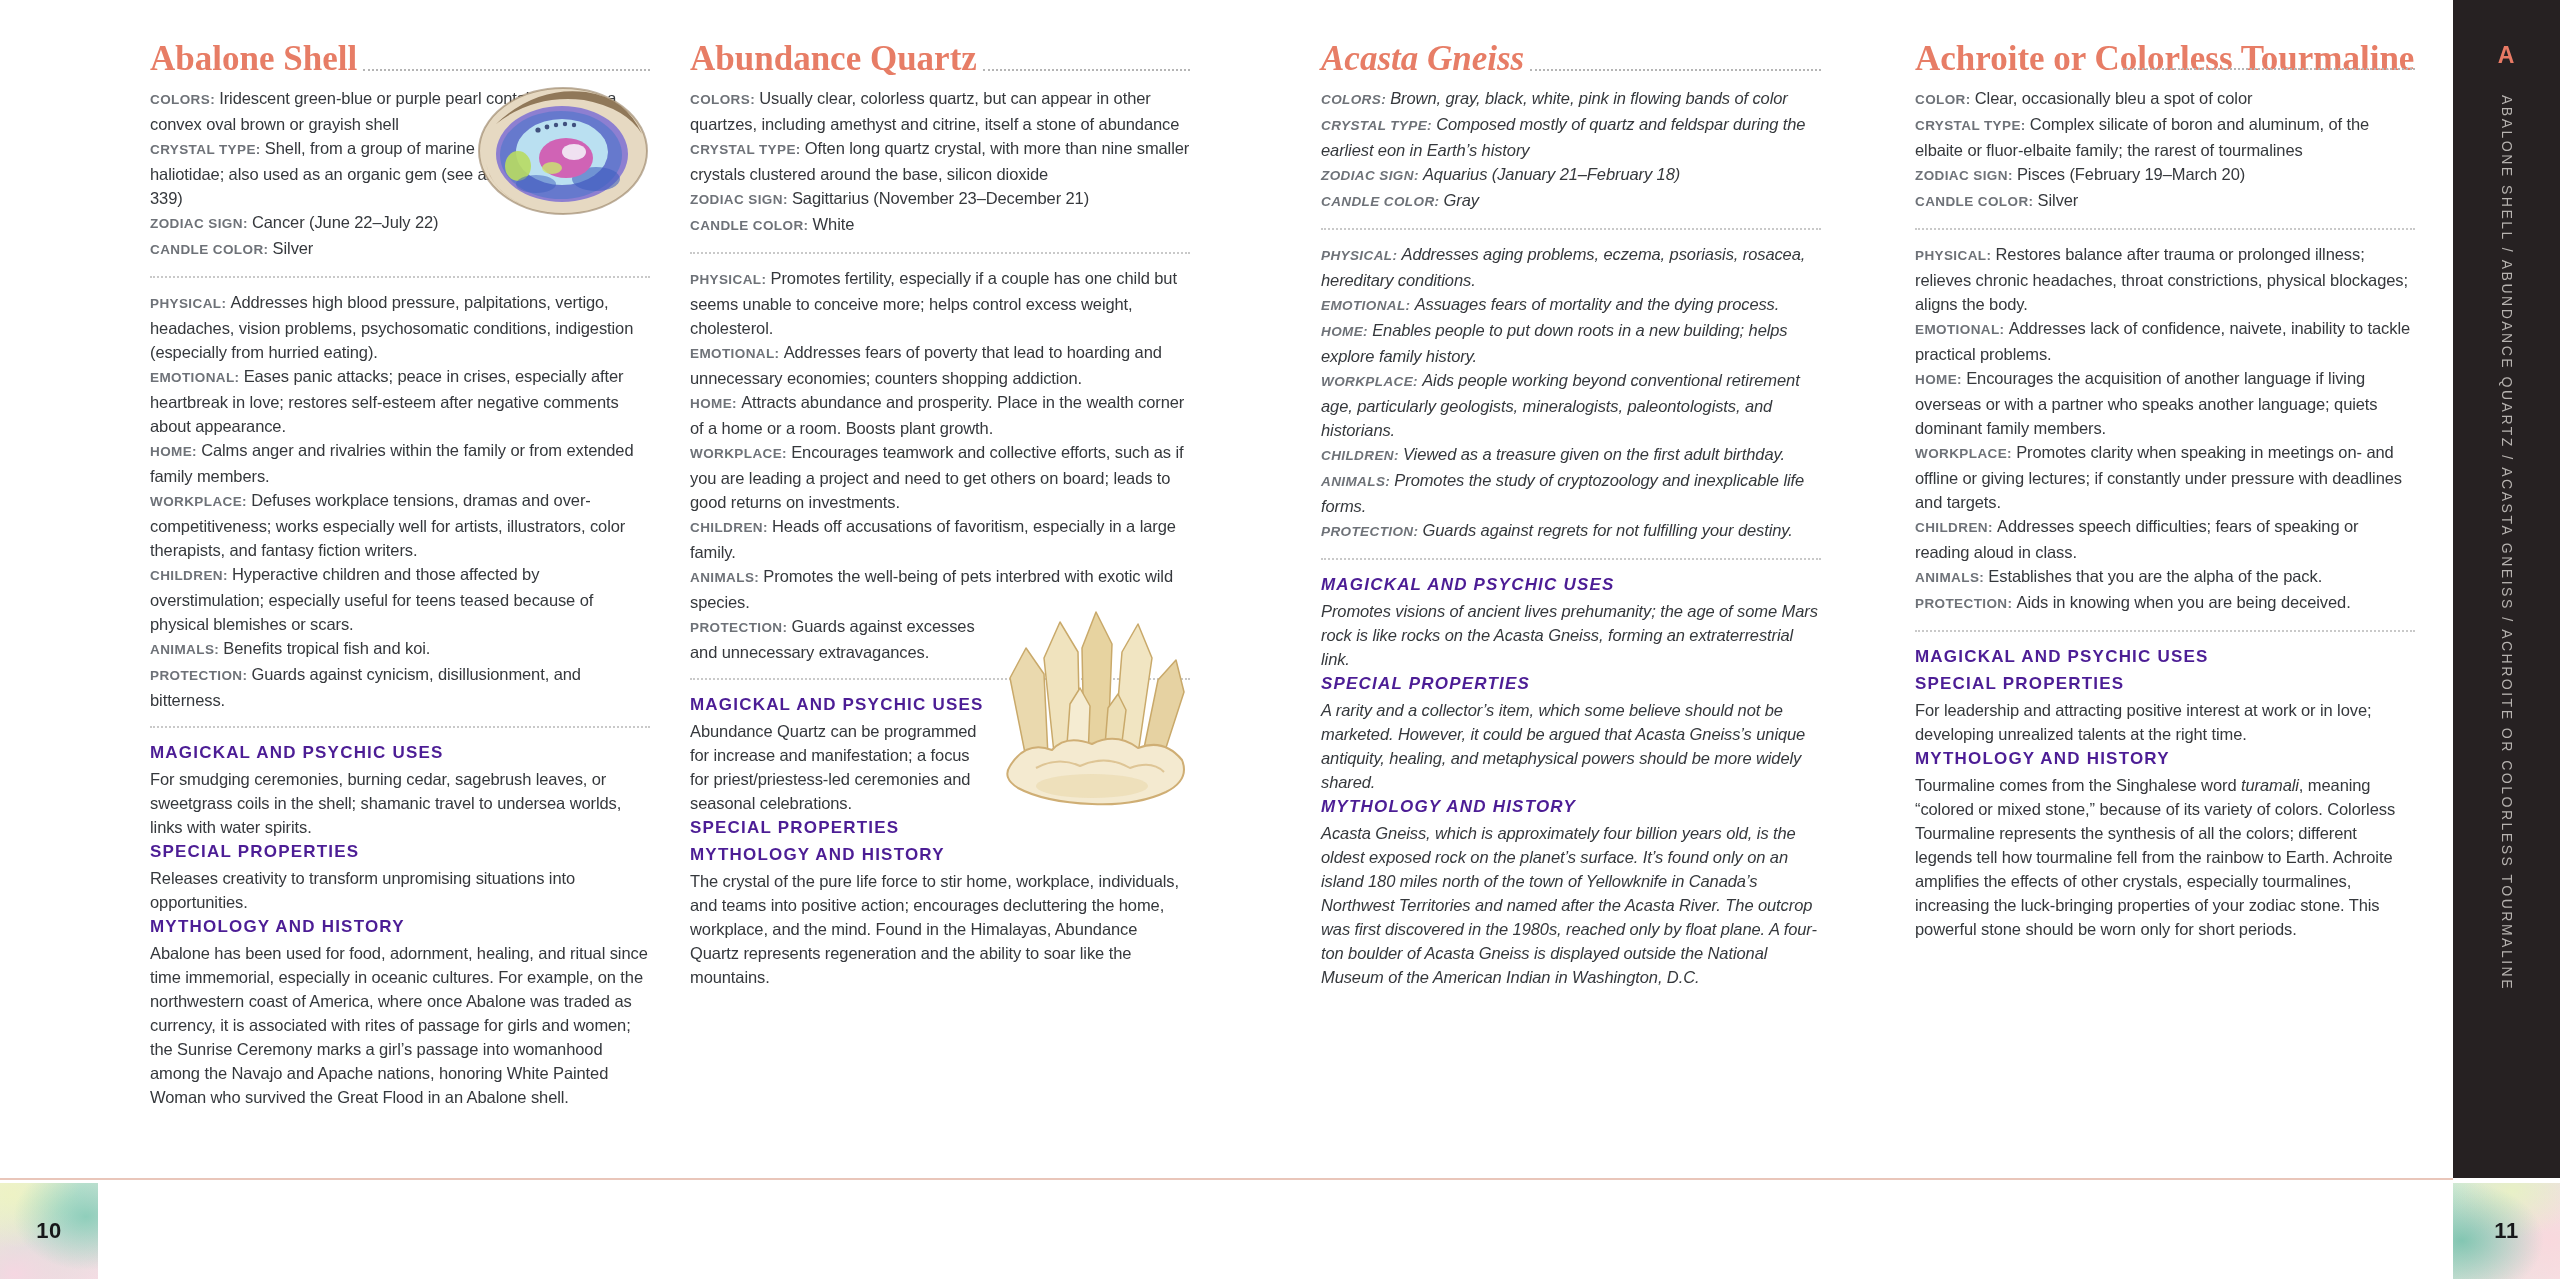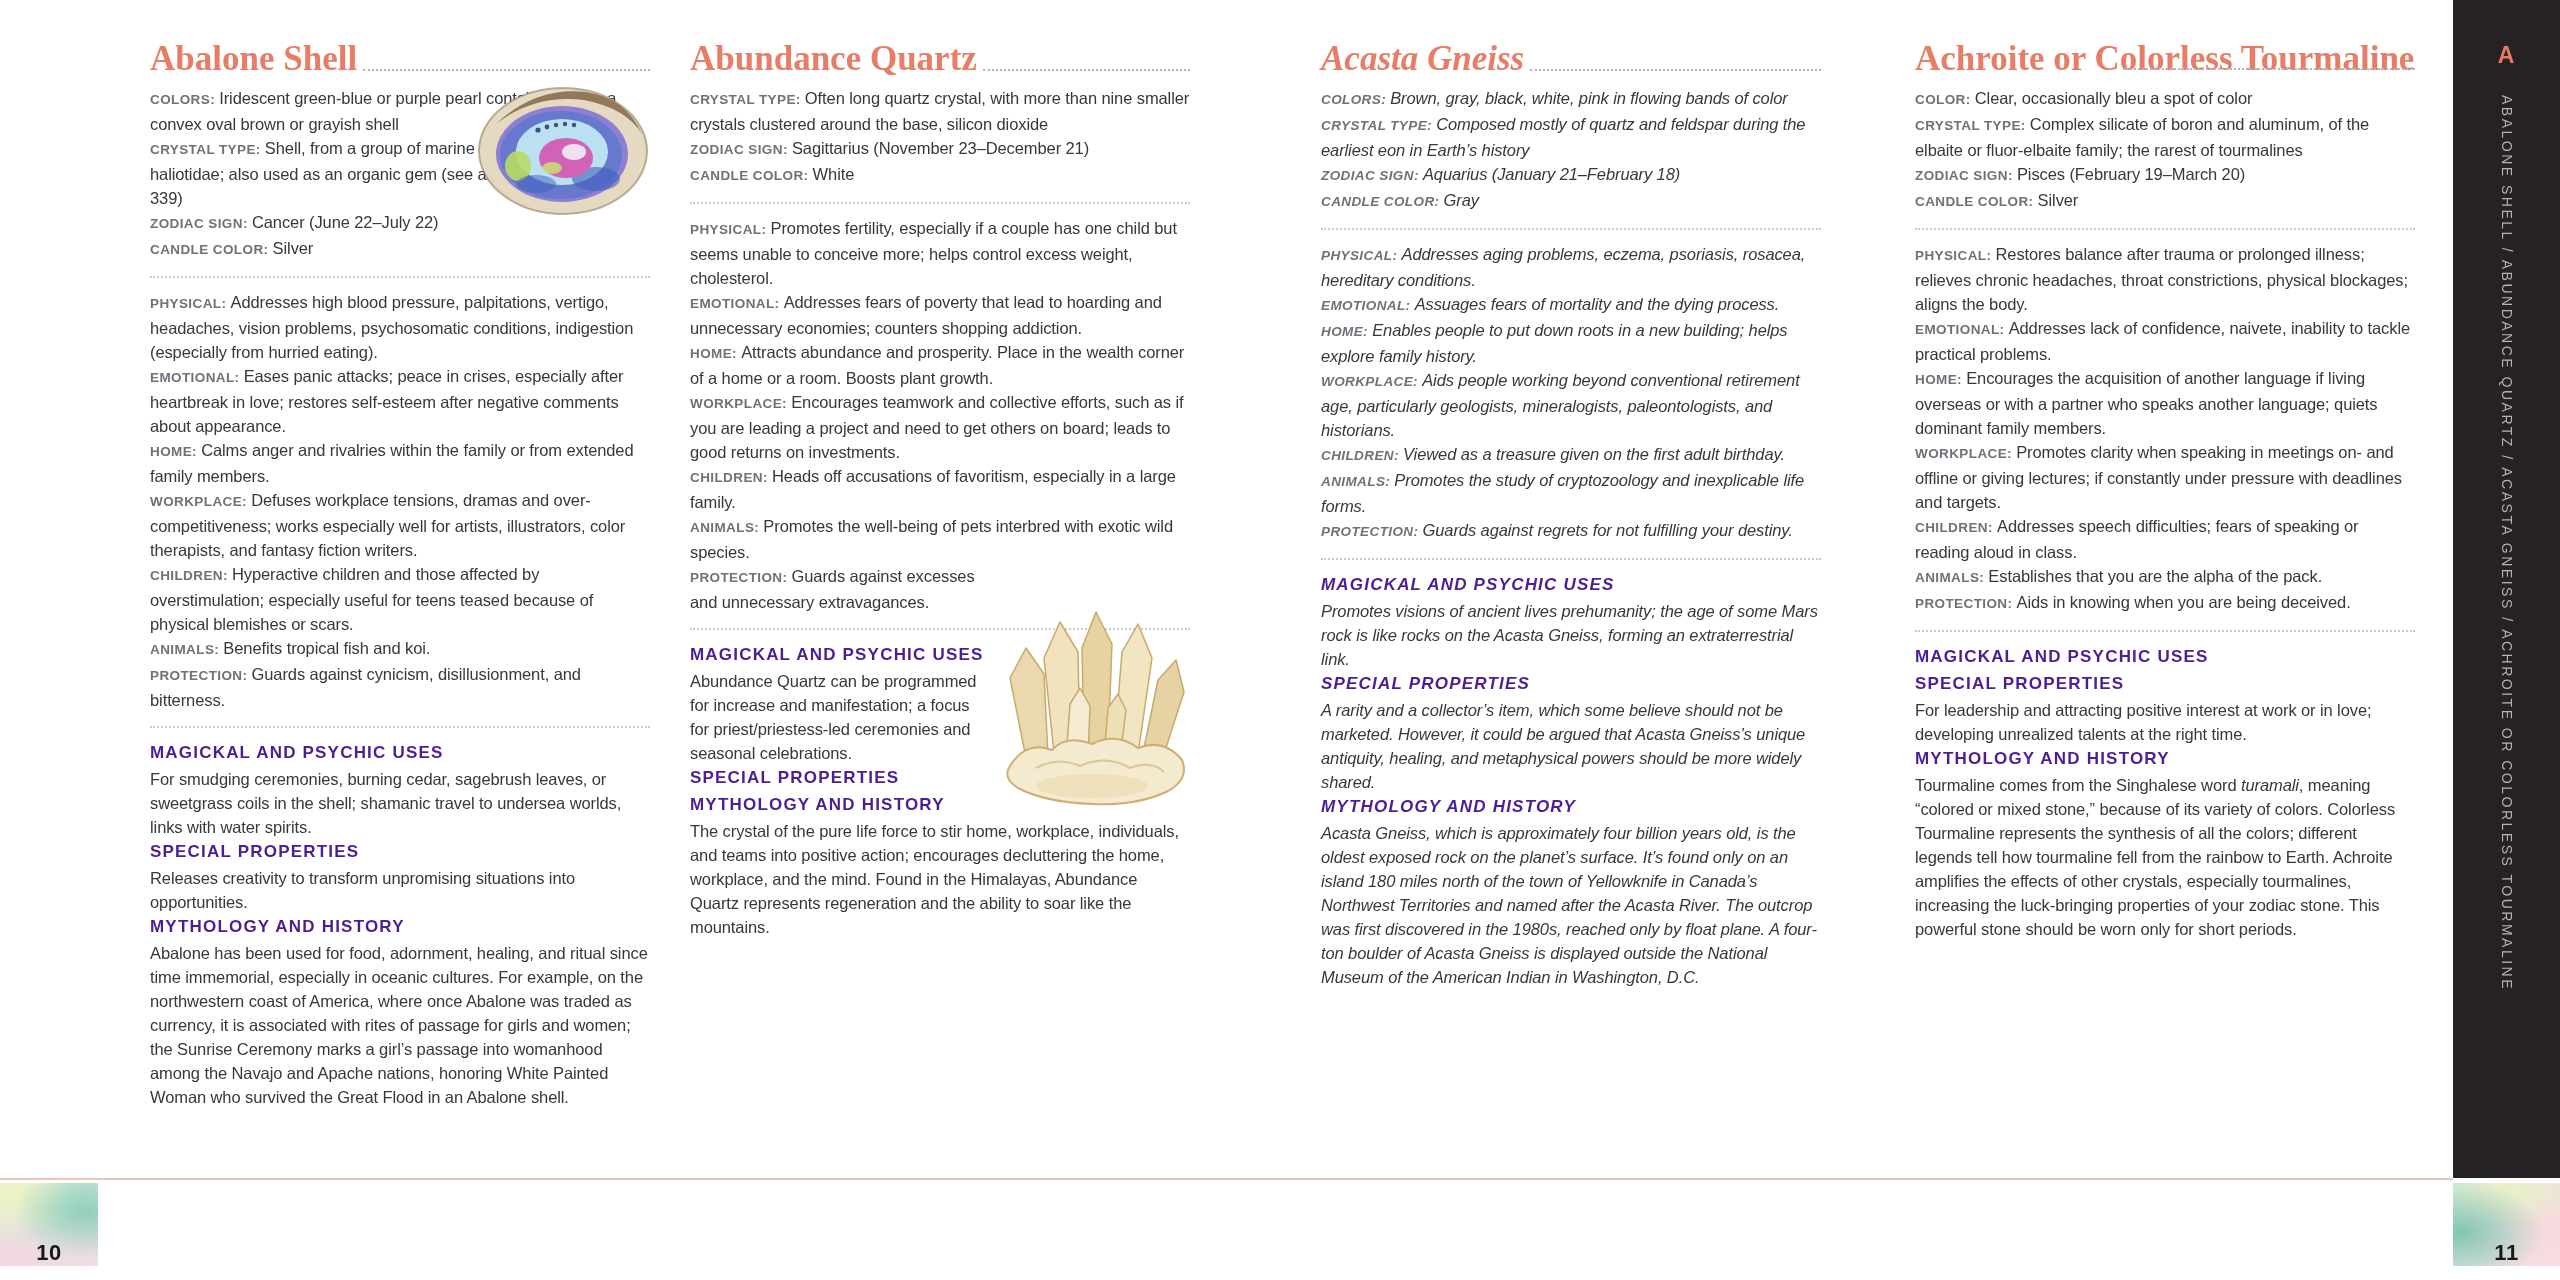--- a/index.html
+++ b/index.html
@@ -51,21 +51,21 @@
     display:flex;flex-direction:column;align-items:center;overflow:hidden;
   }
   .sidebar-letter{margin-top:42px;font-weight:bold;font-size:23px;color:#e87a65;letter-spacing:1px;}
   .sidebar-index{
     margin-top:26px;writing-mode:vertical-rl;font-size:14px;letter-spacing:2.5px;
     color:#b7b3b0;white-space:nowrap;
   }
 
   
   .footer-rule{position:absolute;left:0;top:1178px;width:2453px;height:2px;background:#e9c6ba;}
-  .corner{position:absolute;top:1183px;height:83px;display:flex;align-items:flex-end;justify-content:center;}
+  .corner{position:absolute;top:1183px;height:96px;display:flex;align-items:center;justify-content:center;}
   .corner-left{
     left:0;width:98px;
     background:
       radial-gradient(120% 90% at 88% 35%, rgba(122,200,178,.78), rgba(122,200,178,0) 62%),
       radial-gradient(100% 80% at 12% 12%, rgba(238,242,196,.95), rgba(238,242,196,0) 70%),
       radial-gradient(130% 110% at 15% 95%, rgba(247,214,226,.95), rgba(247,214,226,0) 72%),
       linear-gradient(135deg,#eef3cf,#cfe8d8 45%,#f4dde4);
   }
   .corner-right{
     left:2453px;width:107px;
@@ -140,20 +140,21 @@
     <ellipse cx="87" cy="67" rx="84" ry="63" fill="none" stroke="#8a7354" stroke-width="2" opacity="0.55"></ellipse>
   </svg>
 </div>
     </section>
   <section class="entry entry-1">
       <div class="title-wrap">
         <h2>Abundance Quartz</h2>
         <span class="title-leader"></span>
       </div>
       <div class="facts">
+        <p class="fact-line fact fact-line-0" data-attr="COLORS:"><span class="label">COLORS: </span><span class="value">Usually clear, colorless quartz, but can appear in other quartzes, including amethyst and citrine, itself a stone of abundance</span></p>
         <p class="fact-line fact fact-line-1" data-attr="CRYSTAL TYPE:"><span class="label">CRYSTAL TYPE: </span><span class="value">Often long quartz crystal, with more than nine smaller crystals clustered around the base, silicon dioxide</span></p>
         <p class="fact-line fact fact-line-2" data-attr="ZODIAC SIGN:"><span class="label">ZODIAC SIGN: </span><span class="value">Sagittarius (November 23–December 21)</span></p>
         <p class="fact-line fact fact-line-3" data-attr="CANDLE COLOR:"><span class="label">CANDLE COLOR: </span><span class="value">White</span></p>
       </div>
       <div class="divider"></div>
       <div class="attrs">
         <p class="attr-line attr attr-line-0" data-attr="PHYSICAL:"><span class="label">PHYSICAL: </span><span class="value">Promotes fertility, especially if a couple has one child but seems unable to conceive more; helps control excess weight, cholesterol.</span></p>
         <p class="attr-line attr attr-line-1" data-attr="EMOTIONAL:"><span class="label">EMOTIONAL: </span><span class="value">Addresses fears of poverty that lead to hoarding and unnecessary economies; counters shopping addiction.</span></p>
         <p class="attr-line attr attr-line-2" data-attr="HOME:"><span class="label">HOME: </span><span class="value">Attracts abundance and prosperity. Place in the wealth corner of a home or a room. Boosts plant growth.</span></p>
         <p class="attr-line attr attr-line-3" data-attr="WORKPLACE:"><span class="label">WORKPLACE: </span><span class="value">Encourages teamwork and collective efforts, such as if you are leading a project and need to get others on board; leads to good returns on investments.</span></p>

